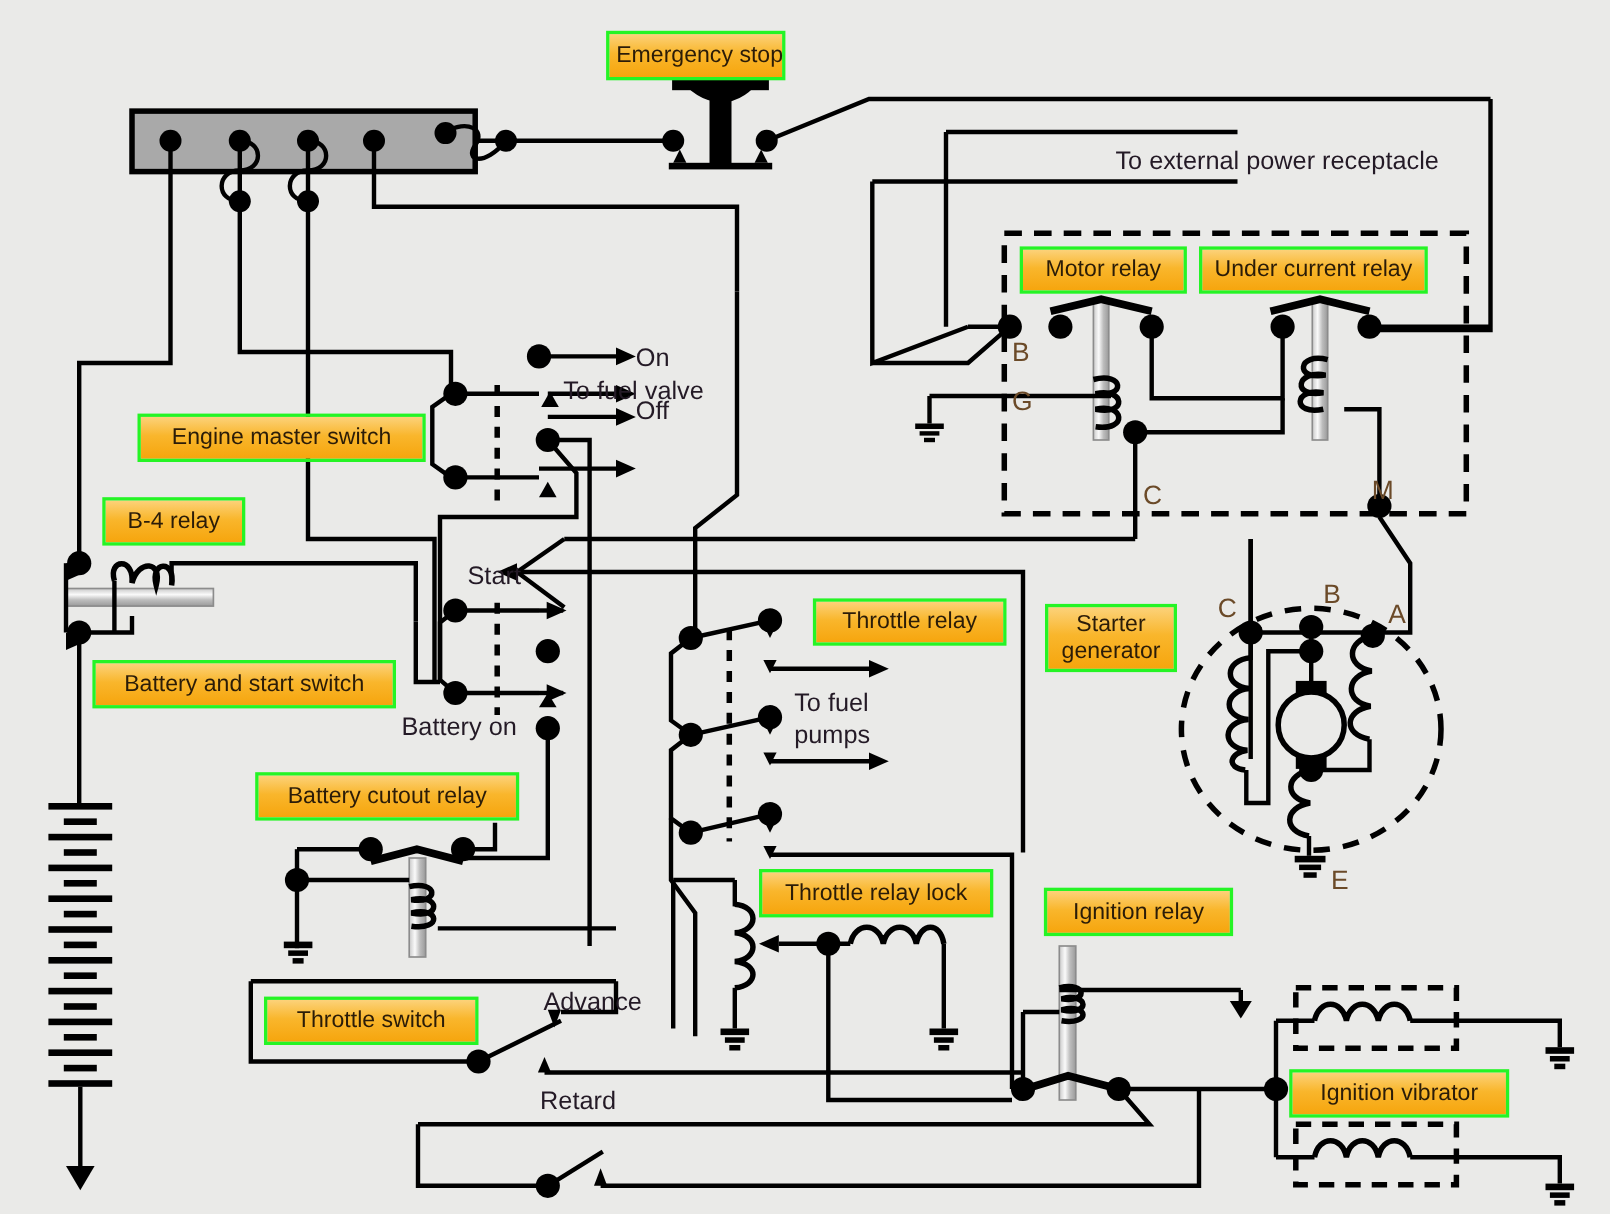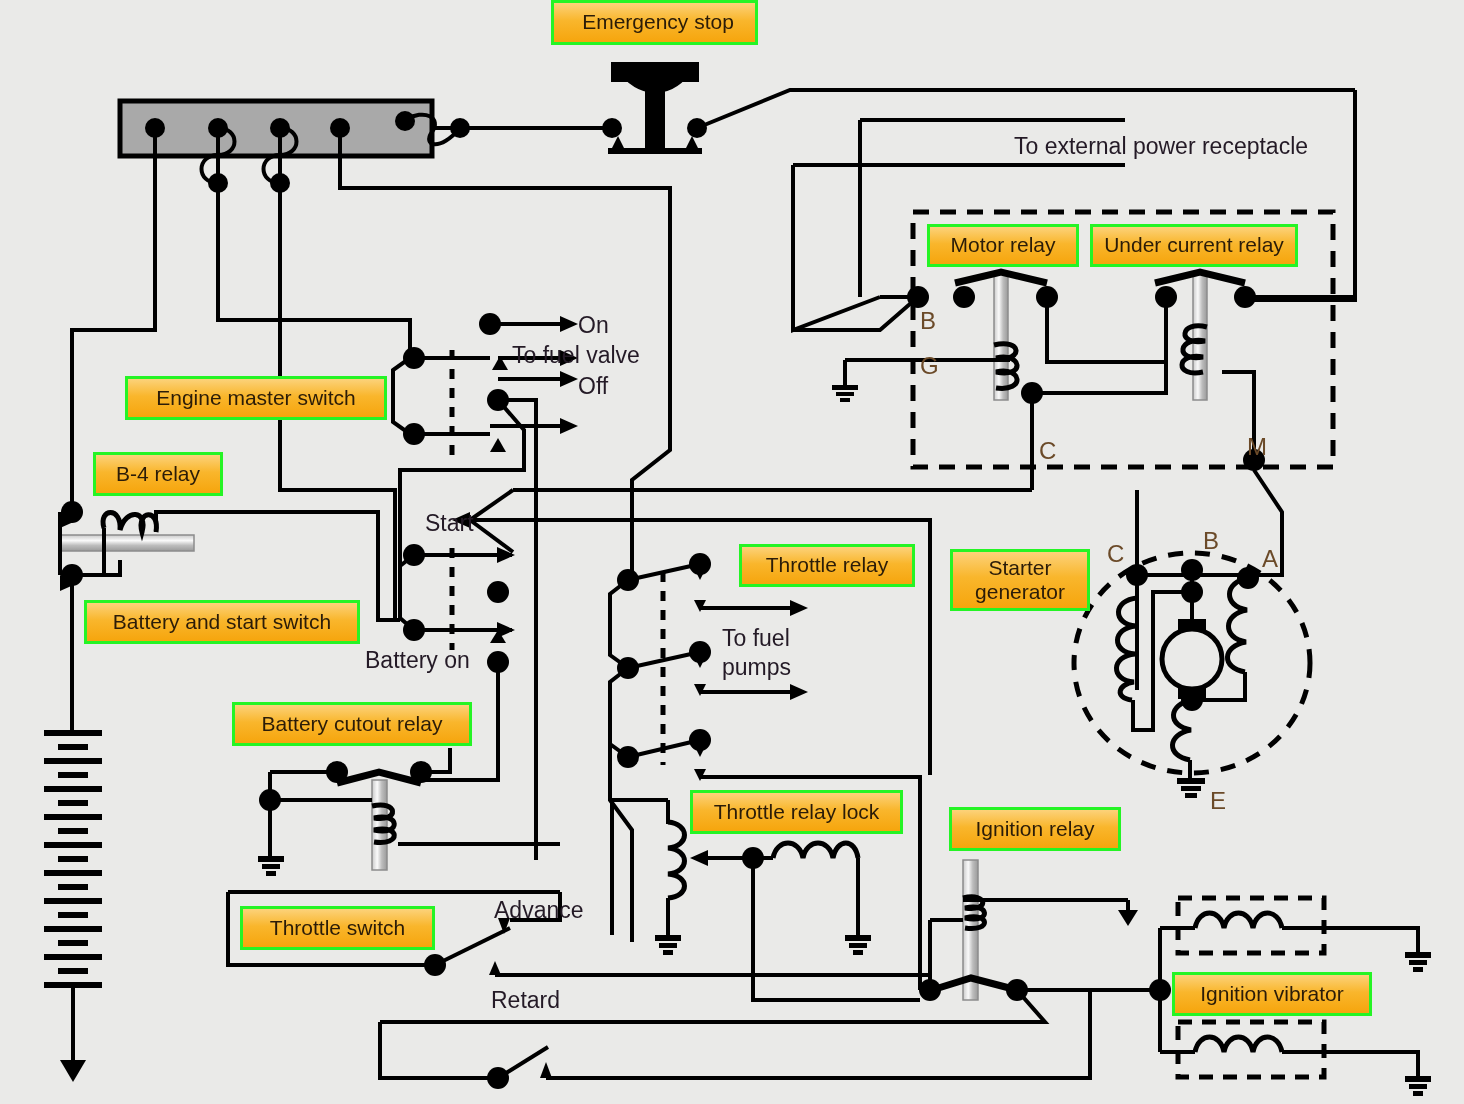--- a/index.html
+++ b/index.html
@@ -438,39 +438,39 @@
         <circle cx="1017" cy="990" r="11"></circle>
         <circle cx="1160" cy="990" r="11"></circle>
 
         <circle cx="435" cy="965" r="11"></circle>
         <circle cx="498" cy="1078" r="11"></circle>
       </g>
 
     </g>
   </svg>
 
-  <div class="label-box" style="left:551px;top:0;width:207px;height:45px;padding-left:16px;">
+  <div class="label-box" style="left:551px;top:28px;width:163px;height:45px;padding-left:16px;">
     <span>Emergency stop</span>
   </div>
   <div class="label-box" style="left:927px;top:224px;width:152px;height:43px;text-align:right;">
     <span>Motor relay</span>
   </div>
   <div class="label-box" style="left:1090px;top:224px;width:208px;height:43px;">
     <span>Under current relay</span>
   </div>
   <div class="label-box" style="left:125px;top:376px;width:262px;height:44px;">
     <span>Engine master switch</span>
   </div>
   <div class="label-box" style="left:93px;top:452px;width:130px;height:44px;">
     <span>B-4 relay</span>
   </div>
   <div class="label-box" style="left:739px;top:544px;width:176px;height:43px;">
     <span>Throttle relay</span>
   </div>
-  <div class="label-box two-line" style="left:950px;top:549px;width:140px;height:62px;">
+  <div class="label-box two-line" style="left:950px;top:549px;width:120px;height:62px;">
     <span>Starter generator</span>
   </div>
   <div class="label-box" style="left:84px;top:600px;width:276px;height:44px;">
     <span>Battery and start switch</span>
   </div>
   <div class="label-box" style="left:232px;top:702px;width:240px;height:44px;">
     <span>Battery cutout relay</span>
   </div>
   <div class="label-box" style="left:690px;top:790px;width:213px;height:44px;">
     <span>Throttle relay lock</span>
@@ -481,21 +481,21 @@
   <div class="label-box" style="left:240px;top:906px;width:195px;height:44px;">
     <span>Throttle switch</span>
   </div>
   <div class="label-box" style="left:1172px;top:972px;width:200px;height:44px;">
     <span>Ignition vibrator</span>
   </div>
 
   <div class="plain-text" style="left:1014px;top:133px;">To external power receptacle</div>
   <div class="plain-text" style="left:578px;top:312px;">On</div>
   <div class="plain-text" style="left:512px;top:342px;">To fuel valve</div>
-  <div class="plain-text" style="left:578px;top:373px;">Off</div>
+  <div class="plain-text" style="left:578px;top:360px;">Off</div>
   <div class="plain-text" style="left:425px;top:510px;">Start</div>
   <div class="plain-text" style="left:722px;top:625px;">To fuel</div>
   <div class="plain-text" style="left:722px;top:654px;">pumps</div>
   <div class="plain-text" style="left:365px;top:647px;">Battery on</div>
   <div class="plain-text" style="left:494px;top:897px;">Advance</div>
   <div class="plain-text" style="left:491px;top:987px;">Retard</div>
 
   <div class="term-text" style="left:920px;top:307px;">B</div>
   <div class="term-text" style="left:920px;top:352px;">G</div>
   <div class="term-text" style="left:1039px;top:437px;">C</div>

